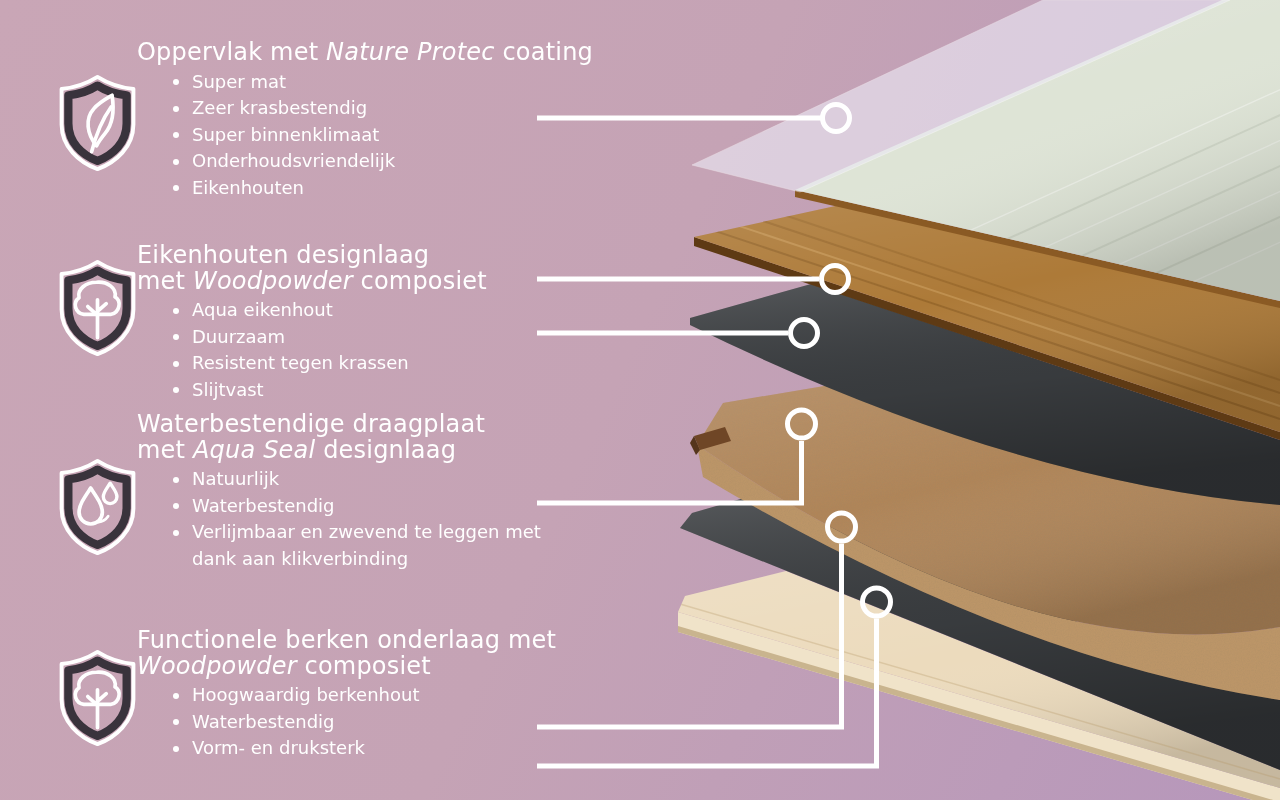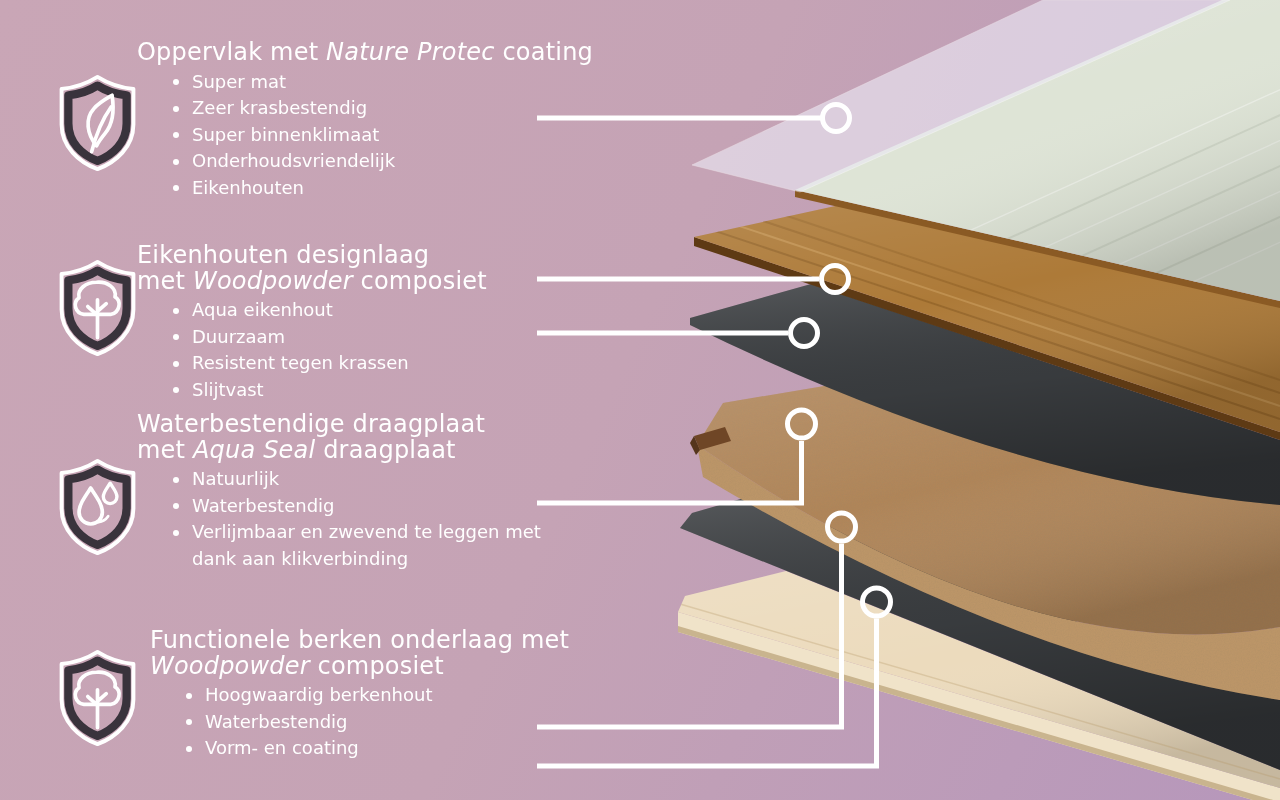--- a/index.html
+++ b/index.html
@@ -11,21 +11,21 @@
   svg.scene{position:absolute;left:0;top:0;width:1280px;height:800px;}
   .shield{position:absolute;width:91px;height:101px;}
   #shield-0{left:52px;top:72px;}
   #shield-1{left:52px;top:257px;}
   #shield-2{left:52px;top:456px;}
   #shield-3{left:52px;top:647px;}
   .block{position:absolute;left:137px;width:434px;color:#fff;}
   #block-0{top:40px;}
   #block-1{top:243px;}
   #block-2{top:412px;}
-  #block-3{top:628px;margin-left:13px;}
+  #block-3{top:628px;}
   .title-line{font-weight:normal;font-size:24px;line-height:25.5px;white-space:nowrap;letter-spacing:.2px;}
   .title-line .it{font-style:italic;}
   .title-line:not(:has(span:not(:empty))){display:none;}
   ul.bullets{list-style:none;margin:3px 0 0;padding:0;font-size:18px;}
   ul.bullets li{position:relative;padding-left:55px;line-height:26.6px;}
   ul.bullets li:empty{display:none;}
   ul.bullets li::before{
     content:"";position:absolute;left:36px;top:10.5px;width:6px;height:6px;
     border-radius:50%;background:#fff;
   }
@@ -236,38 +236,38 @@
       <li>Slijtvast</li>
 
     </ul>
   </div>
 
   <div class="block" id="block-2">
     <div class="title-line">
       <span>Waterbestendige draagplaat</span><span class="it"></span><span></span>
     </div>
     <div class="title-line">
-      <span>met </span><span class="it">Aqua Seal</span><span> draagplaat</span>
+      <span>met </span><span class="it">Aqua Seal</span><span> designlaag</span>
     </div>
     <ul class="bullets">
       <li>Natuurlijk</li>
       <li>Waterbestendig</li>
       <li>Verlijmbaar en zwevend te leggen met dank aan klikverbinding</li>
 
     </ul>
   </div>
 
   <div class="block" id="block-3">
     <div class="title-line">
       <span>Functionele berken onderlaag met</span><span class="it"></span><span></span>
     </div>
     <div class="title-line">
       <span></span><span class="it">Woodpowder</span><span> composiet</span>
     </div>
     <ul class="bullets">
       <li>Hoogwaardig berkenhout</li>
       <li>Waterbestendig</li>
-      <li>Vorm- en coating</li>
+      <li>Vorm- en druksterk</li>
 
     </ul>
   </div>
 
 </div>
 
 </body></html>

